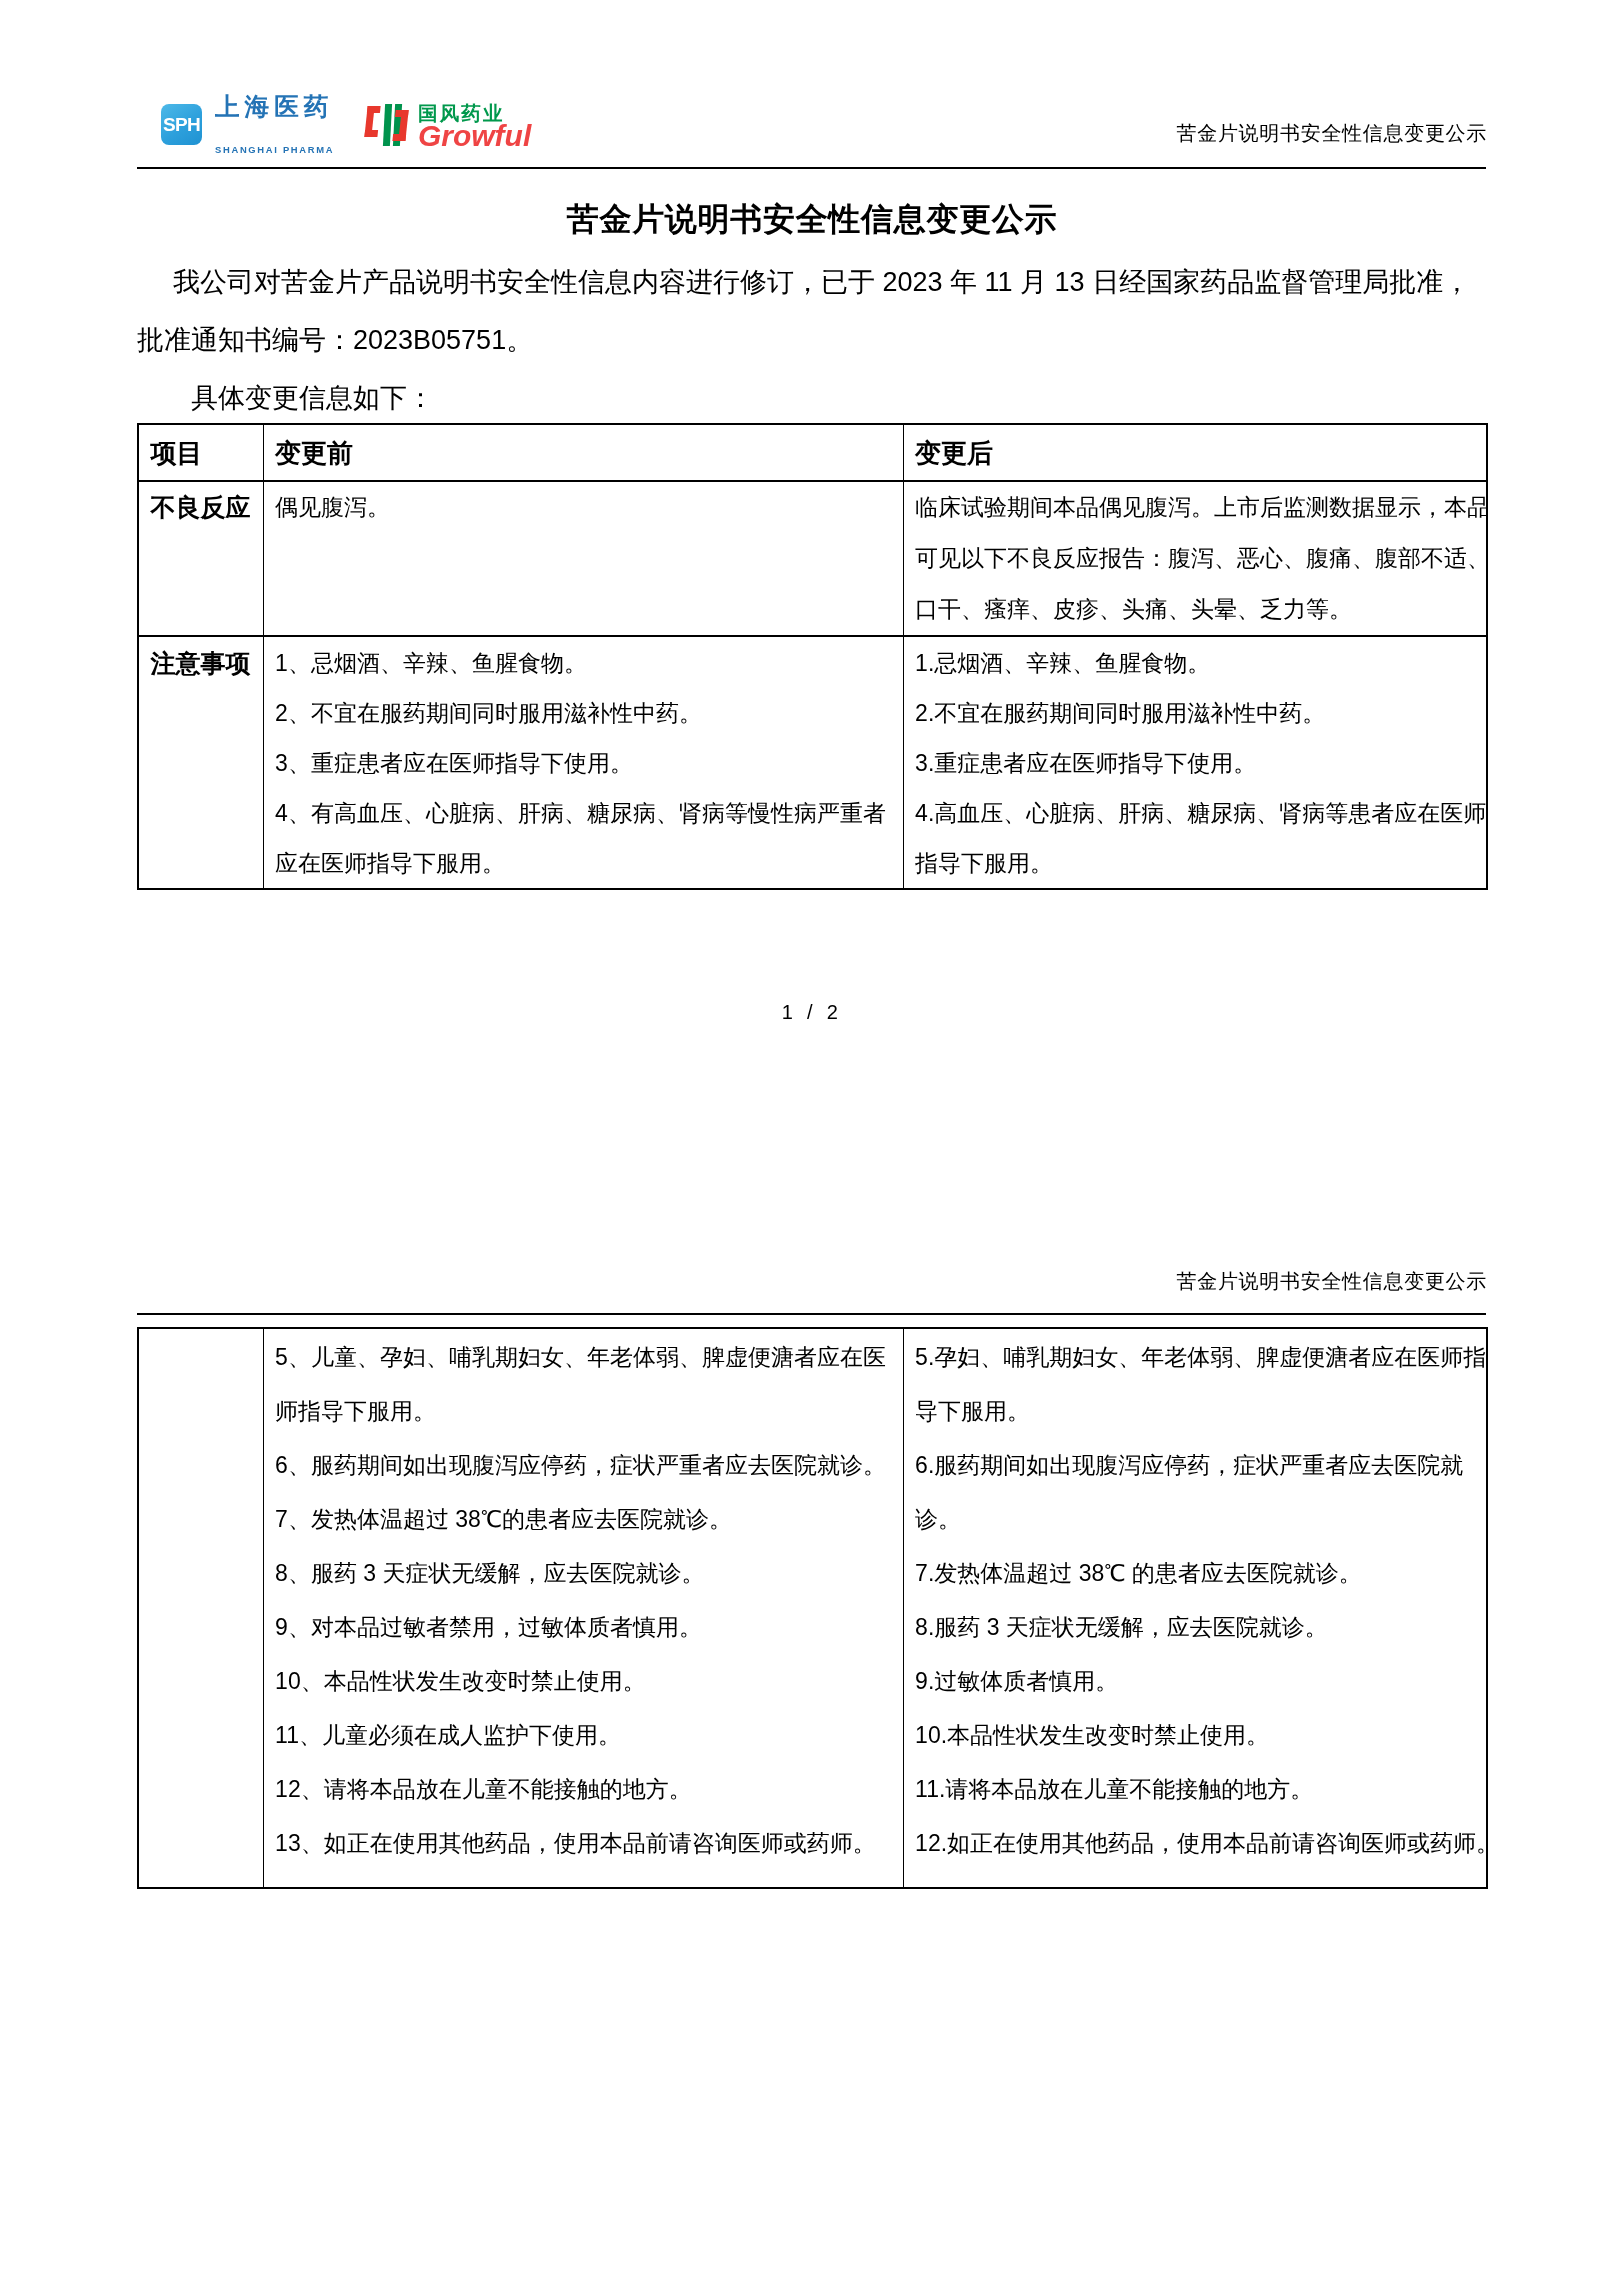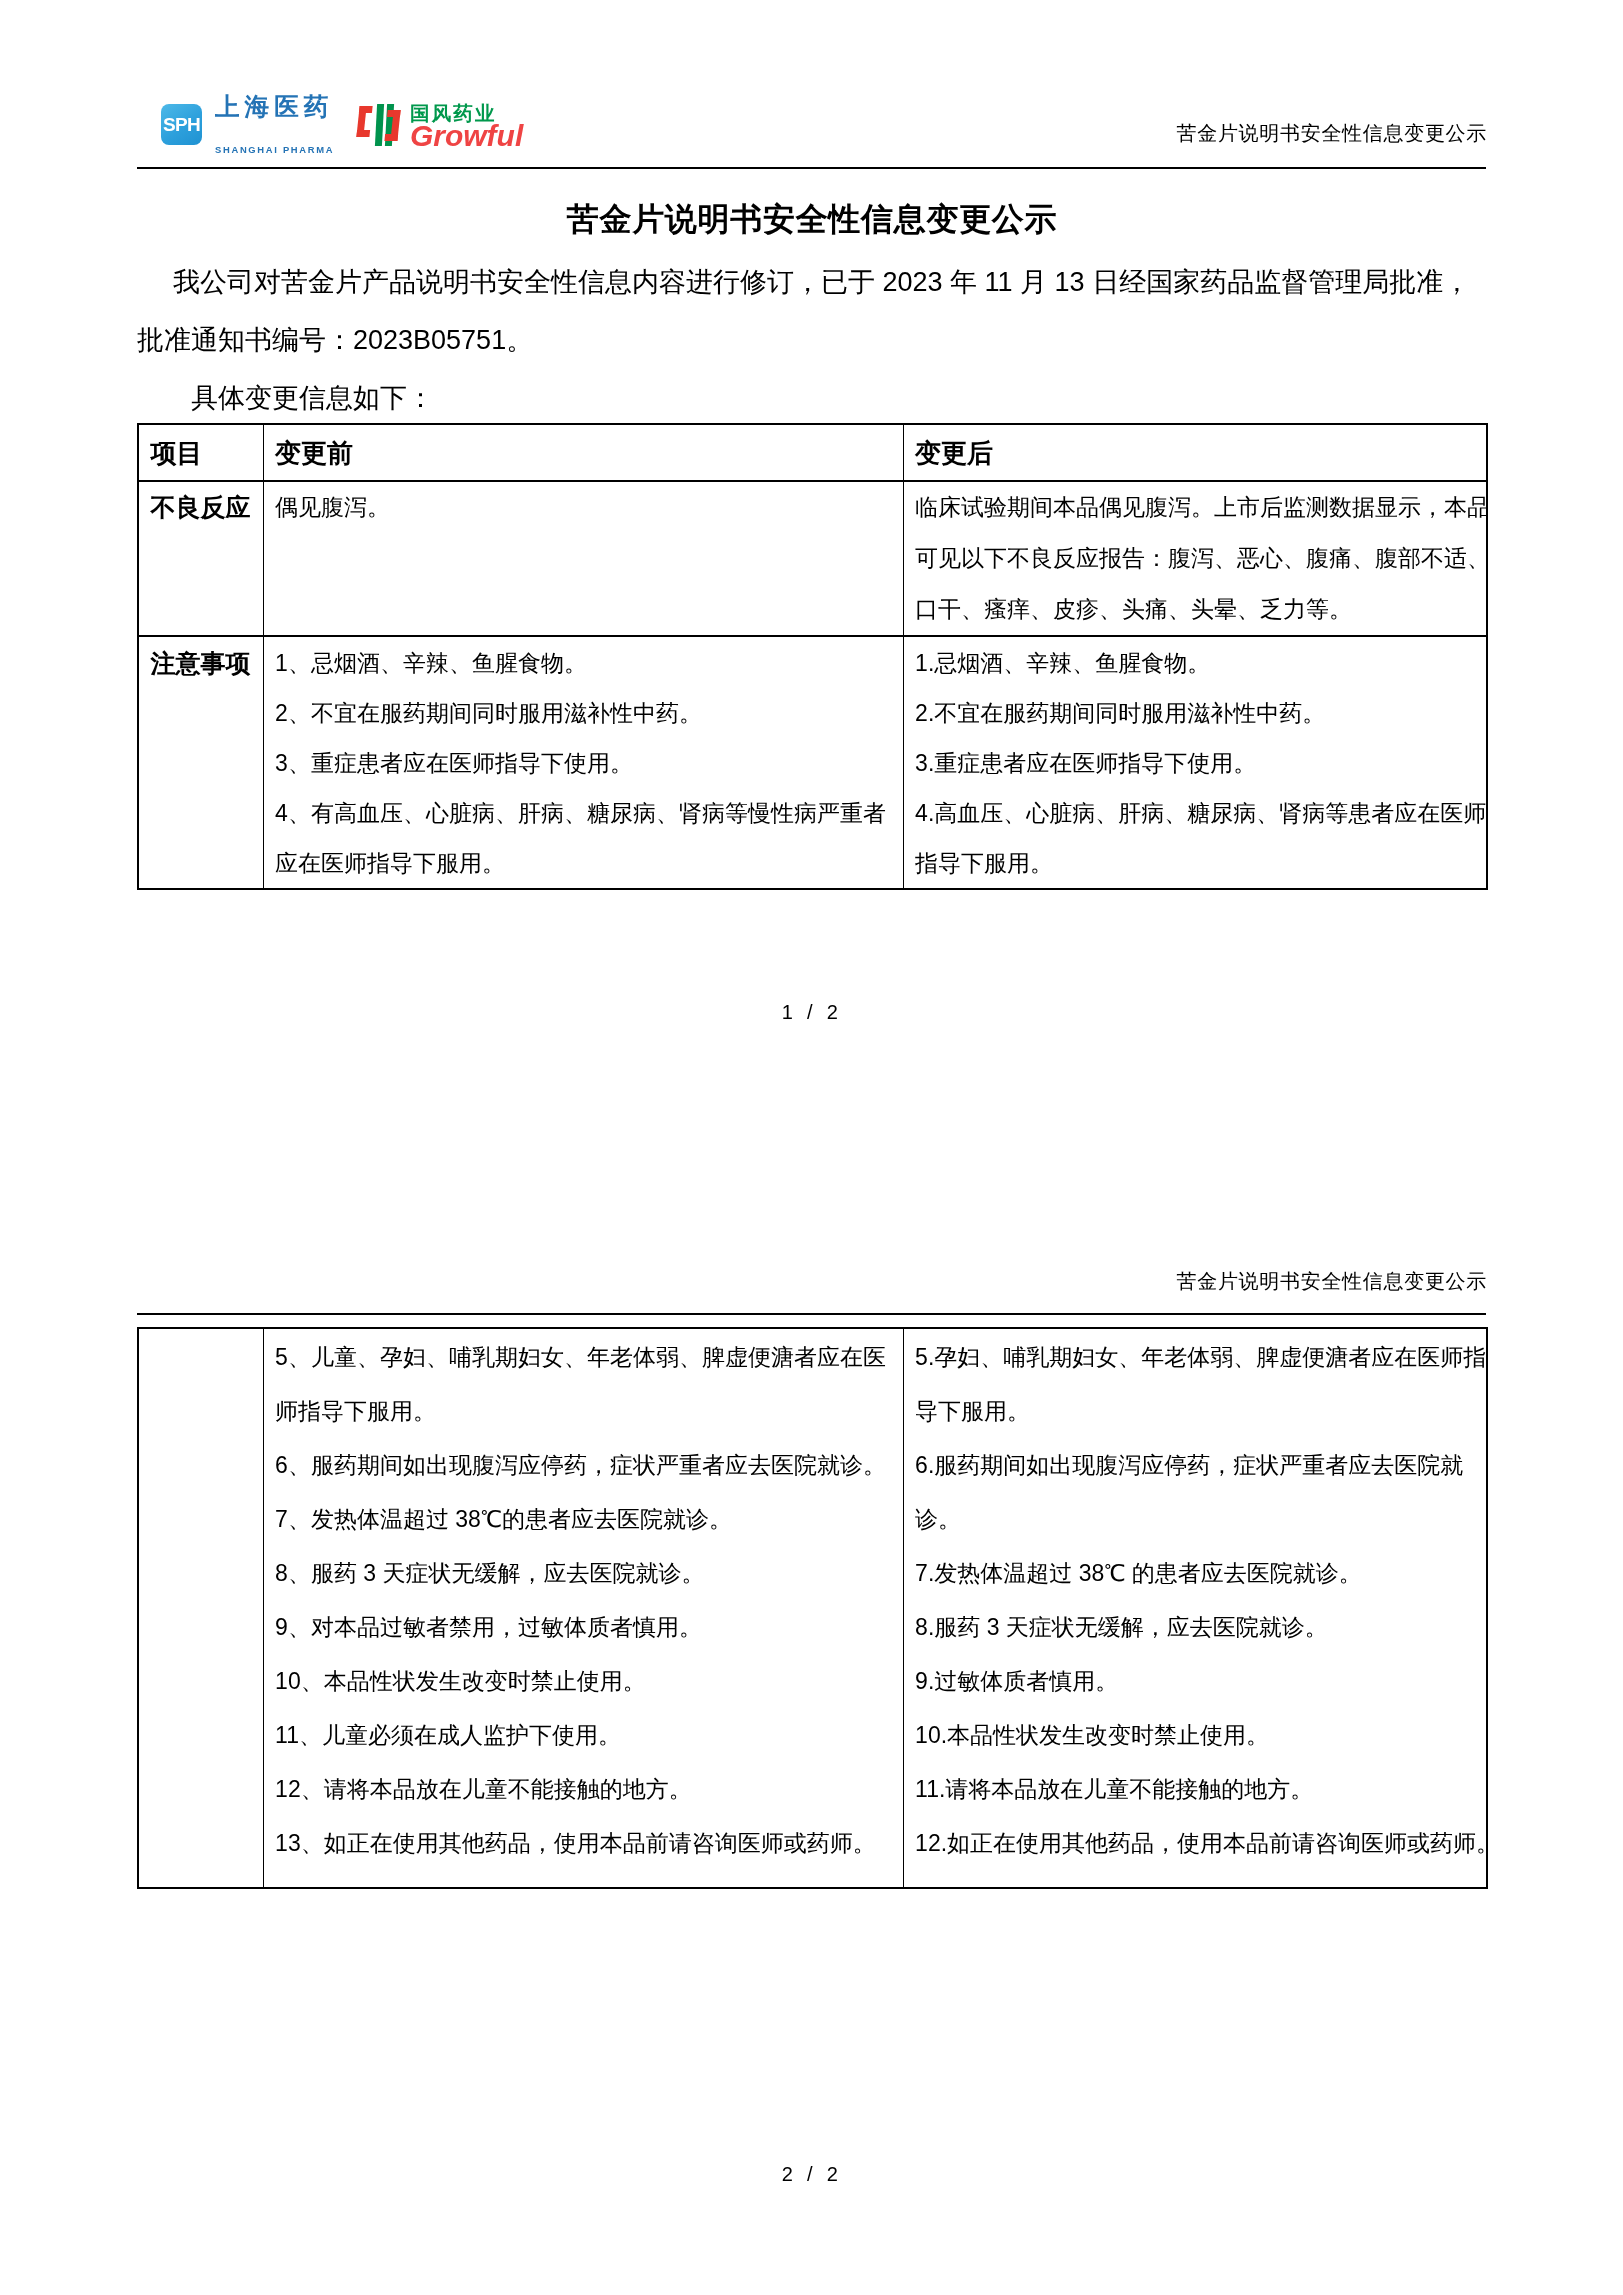--- a/index.html
+++ b/index.html
@@ -16,21 +16,21 @@
   .logos{position:absolute;left:161px;top:102px;height:45px;display:flex;align-items:center;}
   .sph-badge{
     width:41px;height:41px;border-radius:8px;background:#2da7df;
     background:linear-gradient(145deg,#4db9e8 0%,#2da0dc 55%,#1f92d2 100%);
     color:#fff;font-weight:bold;font-size:19px;display:flex;align-items:center;justify-content:center;
     letter-spacing:-0.7px;
   }
   .sph-text{margin-left:13px;display:flex;flex-direction:column;justify-content:center;gap:24px;}
   .sph-cn{color:#2473b5;font-weight:bold;font-size:24.6px;letter-spacing:5px;line-height:26px;white-space:nowrap;}
   .sph-en{color:#2473b5;font-size:9.4px;font-weight:bold;letter-spacing:1.7px;line-height:11.6px;white-space:nowrap;}
-  .growful{display:flex;align-items:center;margin-left:24px;}
+  .growful{display:flex;align-items:center;margin-left:32px;}
   .gf-icon{position:relative;width:43px;height:42px;flex:0 0 auto;}
   .gf-red-l{position:absolute;left:0;top:2.2px;width:5.8px;height:17.4px;
     border:7.2px solid #e8382d;border-right:none;transform:skewX(-6deg);}
   .gf-red-r{position:absolute;right:2.9px;top:6.5px;width:5.8px;height:17.4px;
     border:7.2px solid #e8382d;border-left:none;transform:skewX(-6deg);}
   .gf-bar1,.gf-bar2{position:absolute;top:0;width:6.5px;height:42px;background:#00934d;transform:skewX(-3deg);}
   .gf-bar1{left:18px;} .gf-bar2{left:27.5px;}
   .gf-text{margin-left:8.7px;display:flex;flex-direction:column;justify-content:center;}
   .gf-cn{color:#00984c;font-weight:bold;font-size:19.5px;letter-spacing:2.2px;line-height:22px;white-space:nowrap;}
   .gf-en{color:#ef4444;font-weight:bold;font-style:italic;font-size:30px;line-height:23px;white-space:nowrap;}
@@ -179,17 +179,16 @@
           <div class="ln lh75">8.服药 3 天症状无缓解，应去医院就诊。</div>
           <div class="ln lh75">9.过敏体质者慎用。</div>
           <div class="ln lh75">10.本品性状发生改变时禁止使用。</div>
           <div class="ln lh75">11.请将本品放在儿童不能接触的地方。</div>
           <div class="ln lh75">12.如正在使用其他药品，使用本品前请咨询医师或药师。</div>
         </td>
       </tr>
     </tbody>
       </table>
 
-    <div class="page-num" style="top:1015px;">2 / 2</div>
   </div>
 
 </div>
 
 
 </body></html>

